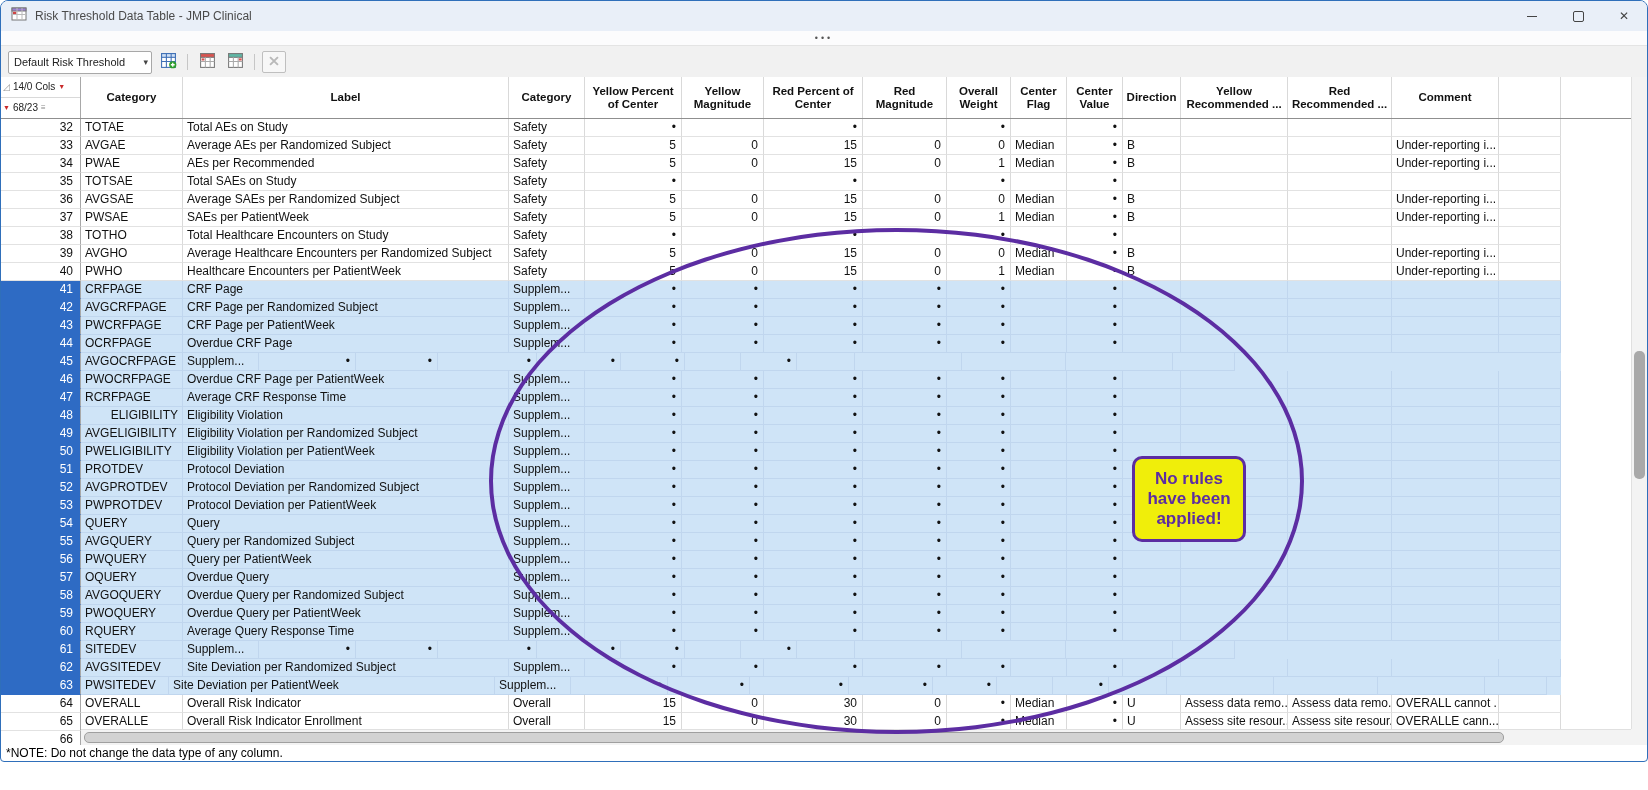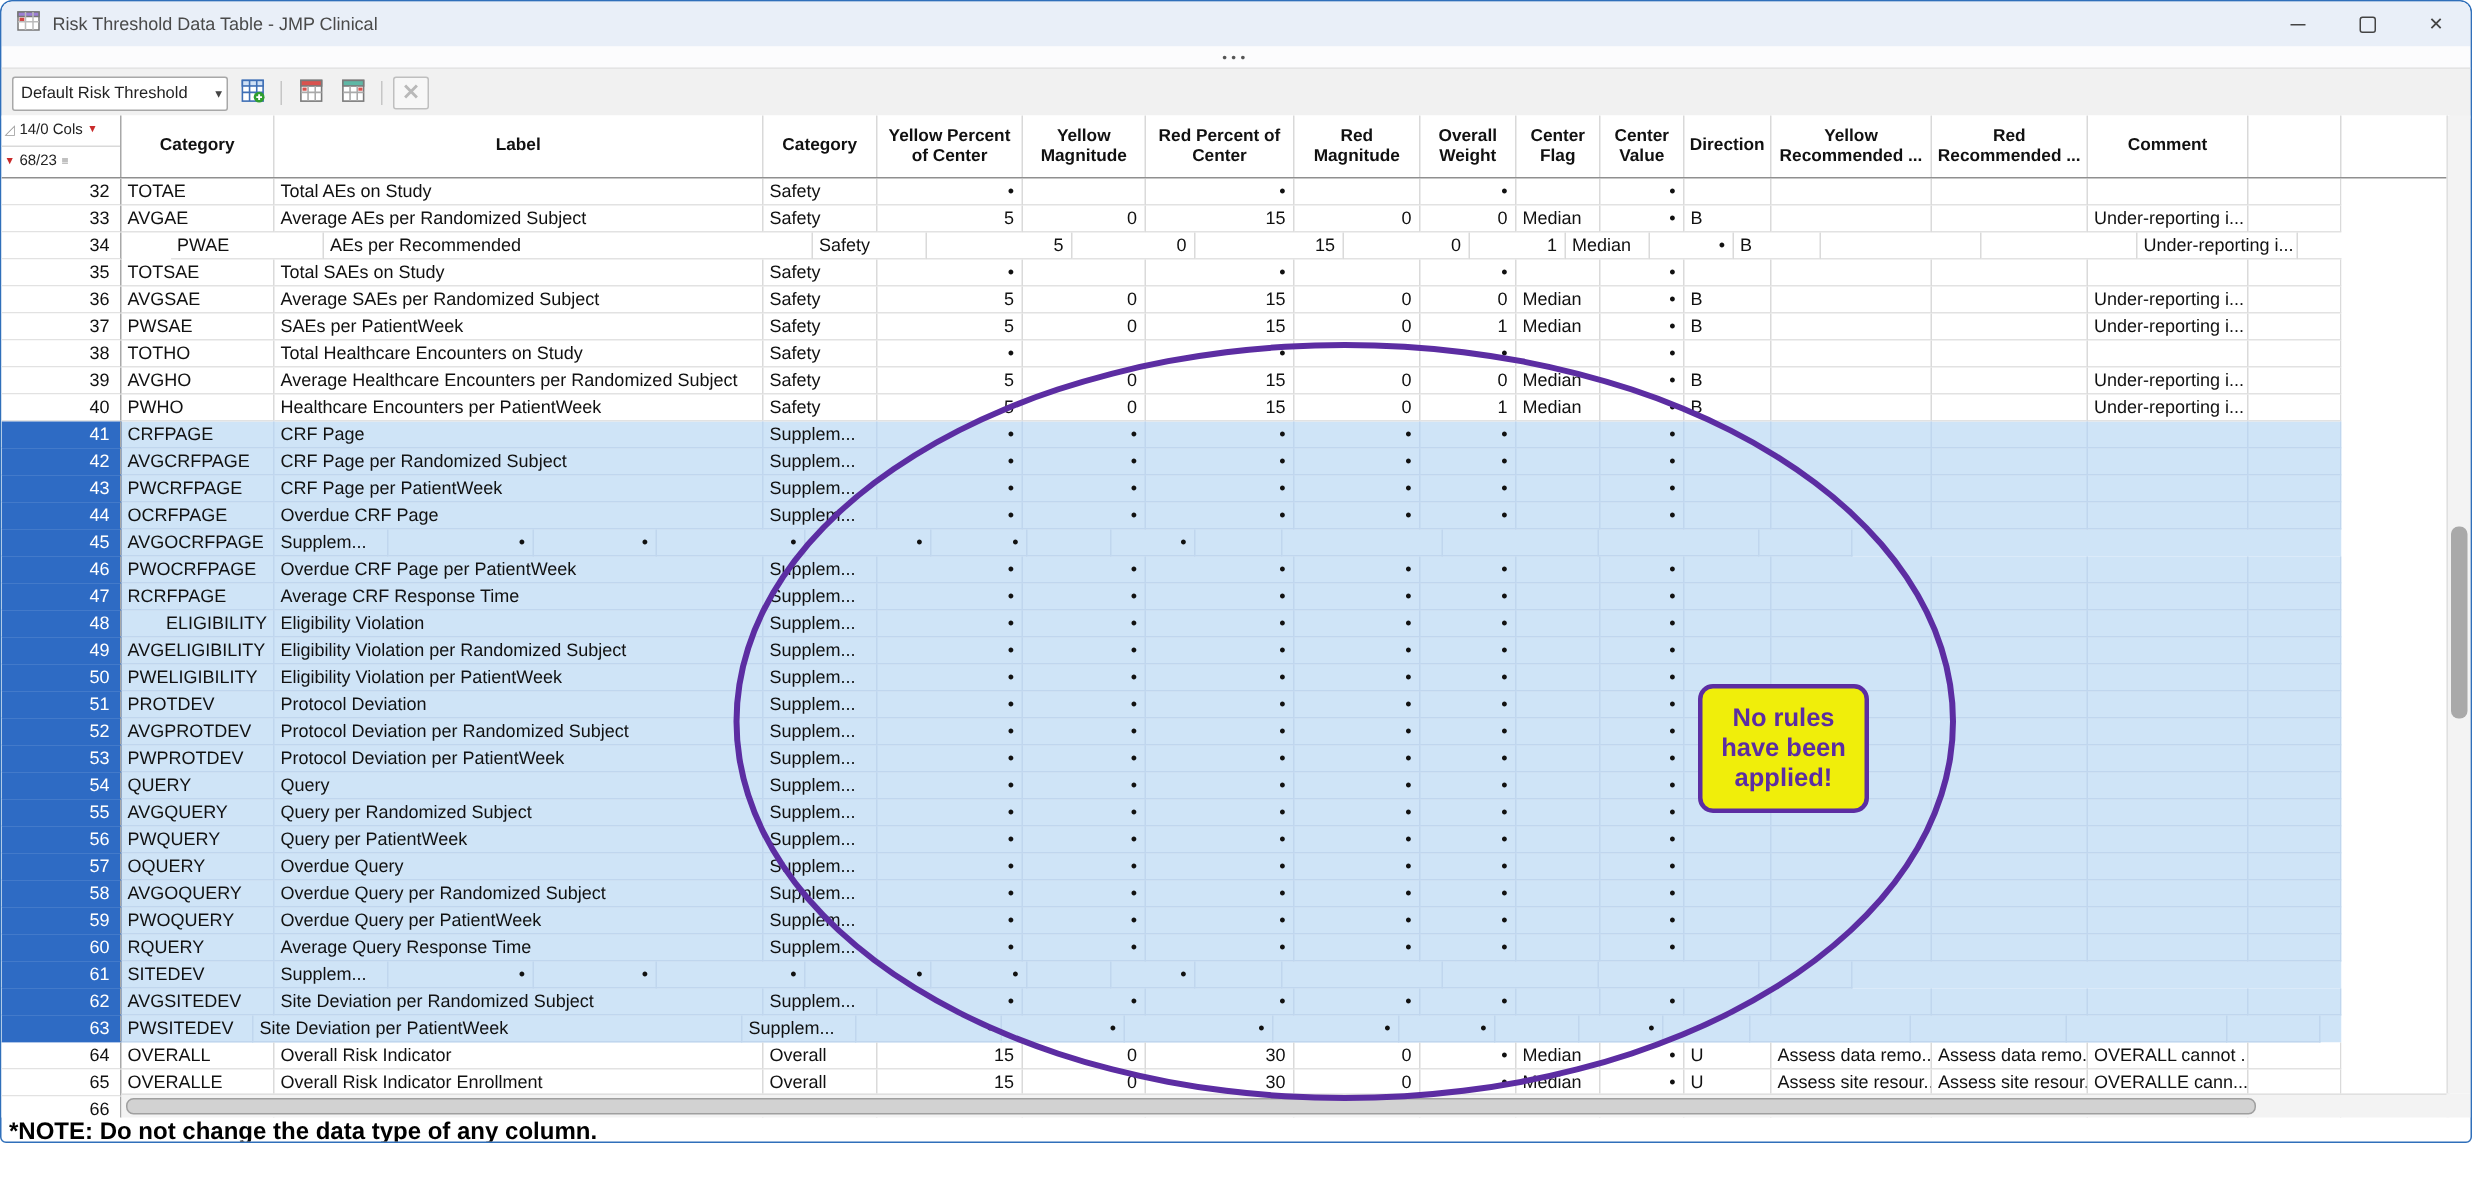--- a/index.html
+++ b/index.html
@@ -45,21 +45,21 @@
   .trow.sel .rownum{background:var(--sel-blue);color:#fff;border-bottom-color:var(--sel-blue);}
   .cell{box-sizing:border-box;flex:none;border-right:1px solid #dadada;border-bottom:1px solid #e2e2e2;font-size:12px;line-height:17px;overflow:hidden;white-space:nowrap;padding:0 4px;color:#111;}
   .cell.a-right{text-align:right;padding-right:5px;}
   .trow.sel .cell{border-bottom-color:#c0d6ee;border-right-color:#c0d6ee;}
   
   .vscroll{position:absolute;right:0;top:76px;width:16px;height:652px;background:#f3f3f3;border-left:1px solid #e0e0e0;z-index:4;box-sizing:border-box;}
   .vthumb{position:absolute;left:2px;width:11px;top:274px;height:128px;background:#a9a9a9;border-radius:5px;}
   .hscroll{position:absolute;left:80px;top:728px;width:1552px;height:16px;background:#f3f3f3;border-top:1px solid #e0e0e0;z-index:5;box-sizing:border-box;}
   .hthumb{position:absolute;top:2px;height:11px;left:3px;width:1420px;background:#d2d2d2;border:1px solid #9f9f9f;border-radius:5px;box-sizing:border-box;}
   .scroll-corner{position:absolute;right:0;top:728px;width:16px;height:16px;background:#f3f3f3;z-index:5;}
-  .note{position:absolute;left:5px;top:745px;font-size:16px;font-weight:bold;color:#000;z-index:6;}
+  .note{position:absolute;left:5px;top:745px;font-size:12px;font-weight:normal;color:#000;z-index:6;}
   
   .annotation-ellipse{position:absolute;left:488px;top:227px;width:815px;height:506px;border:4px solid var(--purple);border-radius:50%;z-index:30;pointer-events:none;box-sizing:border-box;}
   .annotation-callout{position:absolute;left:1131px;top:455px;width:114px;height:86px;background:var(--callout-yellow);border:3px solid var(--purple);border-radius:10px;z-index:31;pointer-events:none;display:flex;align-items:center;justify-content:center;text-align:center;white-space:pre-line;font-weight:bold;font-size:17px;line-height:20px;color:var(--purple);box-sizing:border-box;}
 </style>
 </head>
 <body>
 
 <div class="window">
 
   <div class="titlebar">
@@ -212,21 +212,21 @@
         <div class="cell a-left" style="width: 56px;">Median</div>
         <div class="cell a-right" style="width: 56px;">•</div>
         <div class="cell a-left" style="width: 58px;">B</div>
         <div class="cell a-left" style="width: 107px;"></div>
         <div class="cell a-left" style="width: 104px;"></div>
         <div class="cell a-left" style="width: 107px;">Under-reporting i...</div>
         <div class="cell" style="width: 62px;"></div>
       </div>
       <div class="trow">
         <div class="rownum">34</div>
-        <div class="cell a-left" style="width: 102px; margin-left: 33px;">PWAE</div>
+        <div class="cell a-left" style="width: 102px;">PWAE</div>
         <div class="cell a-left" style="width: 326px;">AEs per Recommended</div>
         <div class="cell a-left" style="width: 76px;">Safety</div>
         <div class="cell a-right" style="width: 97px;">5</div>
         <div class="cell a-right" style="width: 82px;">0</div>
         <div class="cell a-right" style="width: 99px;">15</div>
         <div class="cell a-right" style="width: 84px;">0</div>
         <div class="cell a-right" style="width: 64px;">1</div>
         <div class="cell a-left" style="width: 56px;">Median</div>
         <div class="cell a-right" style="width: 56px;">•</div>
         <div class="cell a-left" style="width: 58px;">B</div>

